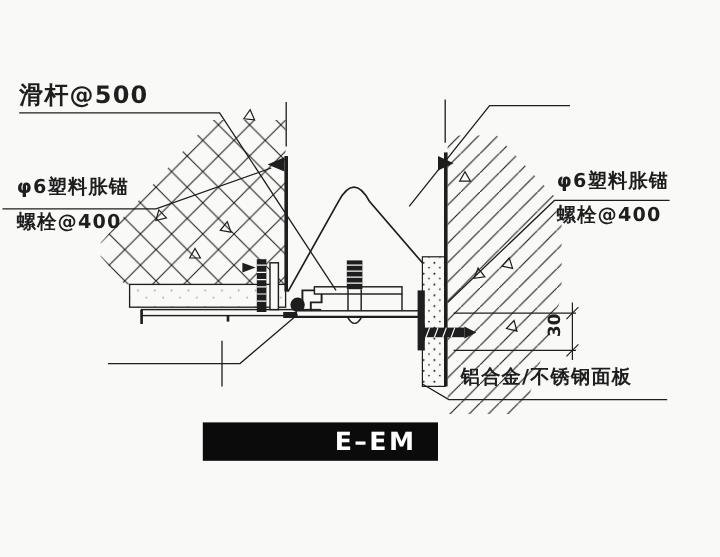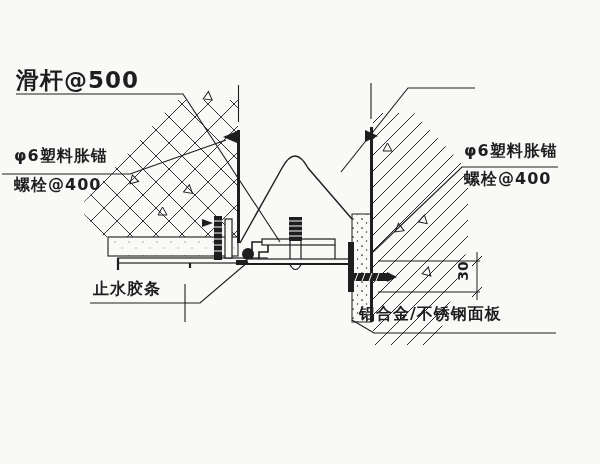--- a/index.html
+++ b/index.html
@@ -15,21 +15,21 @@
     font-family:"DejaVu Sans","Liberation Sans",sans-serif;
   }
   .sheet{
     position:relative;width:600px;height:464px;
     background:var(--paper);
   }
   .sheet svg{position:absolute;left:0;top:0;}
   .lbl{
     position:absolute;
     color:var(--ink);
-    font-size:23px;
+    font-size:20px;
     font-weight:600;
     letter-spacing:1px;
     white-space:nowrap;
     line-height:1.1;
   }
   .lbl.small{font-size:16px;}
   .dim{
     position:absolute;
     left:448px;top:263px;width:30px;
     text-align:center;
@@ -168,19 +168,21 @@
   </svg>
 
   <div class="lbl" style="left:16px;top:68px;">滑杆@500</div>
 
   <div class="lbl small" style="left:14px;top:147px;">φ6塑料胀锚</div>
   <div class="lbl small" style="left:14px;top:176px;">螺栓@400</div>
 
   <div class="lbl small" style="left:464px;top:142px;">φ6塑料胀锚</div>
   <div class="lbl small" style="left:464px;top:170px;">螺栓@400</div>
 
-  <div class="lbl small" style="left:93px;top:280px;">止水胶条</div>
-  <div class="lbl small" style="left:359px;top:305px;">铝合金/不锈钢面板</div>
+  <div class="lbl small" style="left:384px;top:305px;">铝合金/不锈钢面板</div>
 
   <div class="dim">30</div>
 
+  <div class="title-box">
+    <span>E–EM</span>
+  </div>
 
 </div>
 
 </body></html>

